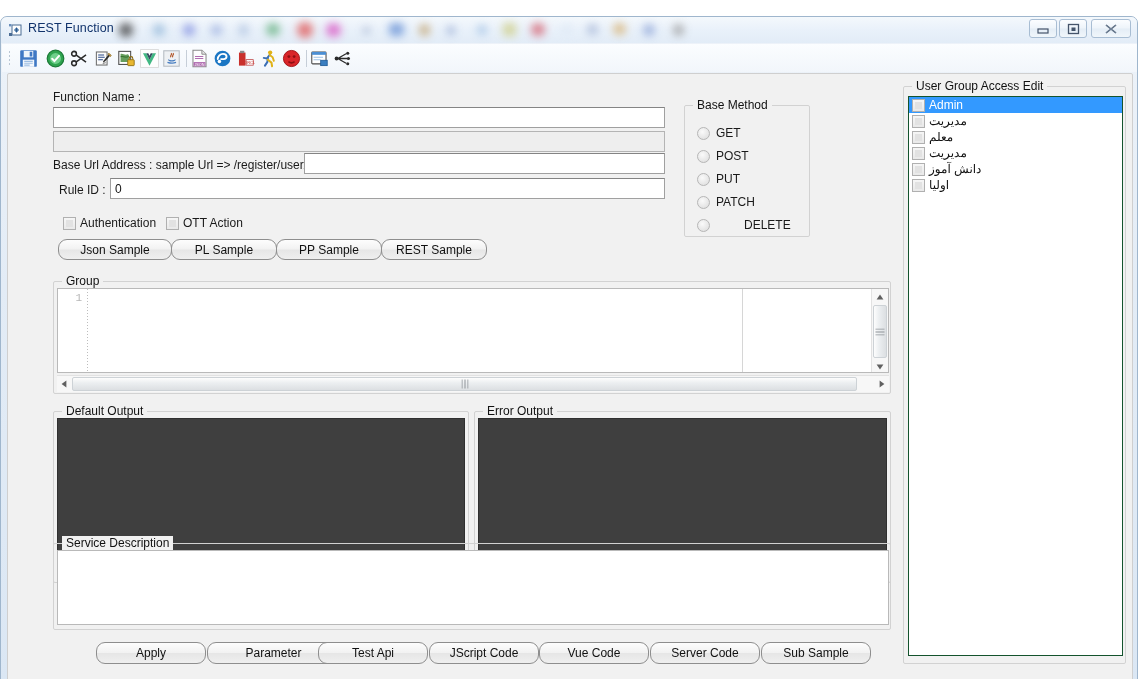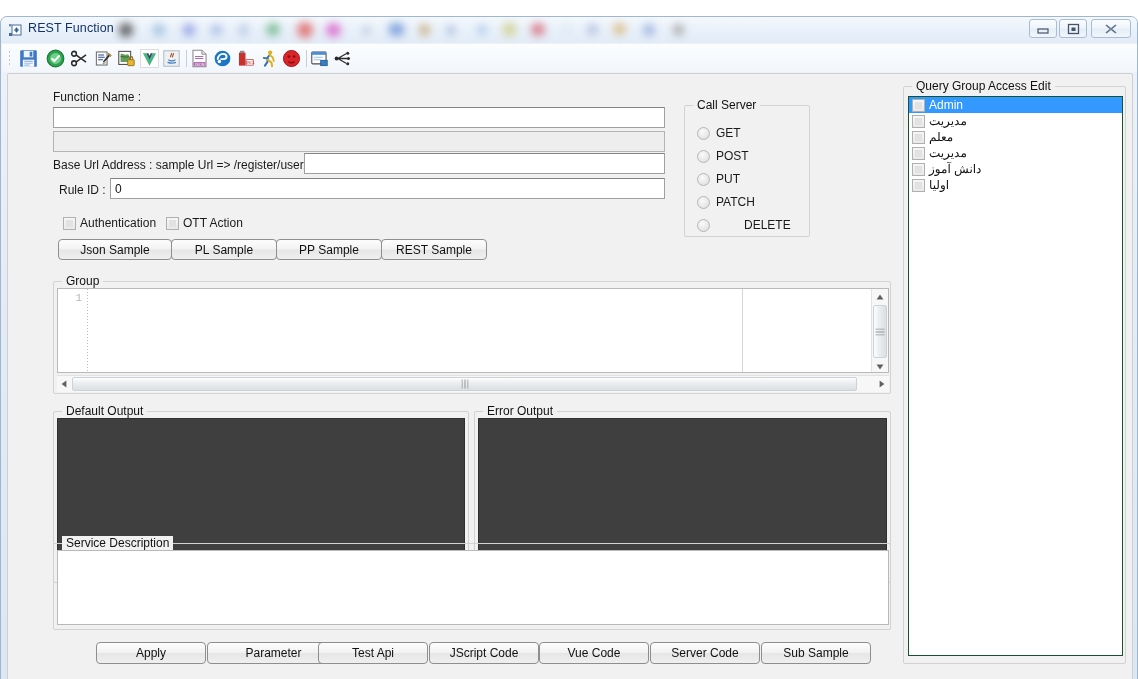--- a/index.html
+++ b/index.html
@@ -119,21 +119,21 @@
     background: #f1f1f1;
     padding: 0 4px;
     font-size: 12px; color: #111;
     white-space: nowrap;
   }
 
   .btn {
     position: absolute;
     background: linear-gradient(to bottom,#fdfdfd 0%,#f2f2f2 48%,#e6e6e6 52%,#efefef 100%);
     border: 1px solid #8e8e8e;
-    border-radius: 4px;
+    border-radius: 9px;
     font-size: 12px; color: #111;
     display: flex; align-items: center; justify-content: center;
     font-family: "Liberation Sans", sans-serif;
     text-align: center;
   }
 
   .chk {
     position: absolute;
     width: 13px; height: 13px;
     background: linear-gradient(to bottom,#f6f6f6,#e9e9e9);
@@ -456,21 +456,21 @@
 
     <div class="chk" style="left:158px; top:143px;"></div>
     <div class="lbl" style="left:175px; top:142px;">OTT Action</div>
 
     <div class="btn" style="left:50px;  top:165px; width:114px; height:21px;">Json Sample</div>
     <div class="btn" style="left:163px; top:165px; width:106px; height:21px;">PL Sample</div>
     <div class="btn" style="left:268px; top:165px; width:106px; height:21px;">PP Sample</div>
     <div class="btn" style="left:373px; top:165px; width:106px; height:21px;">REST Sample</div>
 
     <div class="groupbox" style="left:676px; top:31px; width:126px; height:132px;">
-      <div class="gb-title">Call Server</div>
+      <div class="gb-title">Base Method</div>
 
       <div class="radio" style="left:12px; top:21px;"></div>
       <div class="lbl" style="left:31px; top:20px;">GET</div>
 
       <div class="radio" style="left:12px; top:44px;"></div>
       <div class="lbl" style="left:31px; top:43px;">POST</div>
 
       <div class="radio" style="left:12px; top:67px;"></div>
       <div class="lbl" style="left:31px; top:66px;">PUT</div>
 
@@ -542,21 +542,21 @@
 
     <div class="btn" style="left:88px;  top:568px; width:110px; height:22px;">Apply</div>
     <div class="btn" style="left:199px; top:568px; width:133px; height:22px;">Parameter</div>
     <div class="btn" style="left:310px; top:568px; width:110px; height:22px;">Test Api</div>
     <div class="btn" style="left:421px; top:568px; width:110px; height:22px;">JScript Code</div>
     <div class="btn" style="left:531px; top:568px; width:110px; height:22px;">Vue Code</div>
     <div class="btn" style="left:642px; top:568px; width:110px; height:22px;">Server Code</div>
     <div class="btn" style="left:753px; top:568px; width:110px; height:22px;">Sub Sample</div>
 
     <div class="groupbox" style="left:895px; top:12px; width:223px; height:578px;">
-      <div class="gb-title">Query Group Access Edit</div>
+      <div class="gb-title">User Group Access Edit</div>
 
       <div id="ug-list" style="left:4px; top:9px; width:215px; height:560px;">
 
         <div class="ug-row selected">
           <span class="ug-chk"></span>
           <span class="ug-label">Admin</span>
         </div>
 
         <div class="ug-row">
           <span class="ug-chk"></span>

